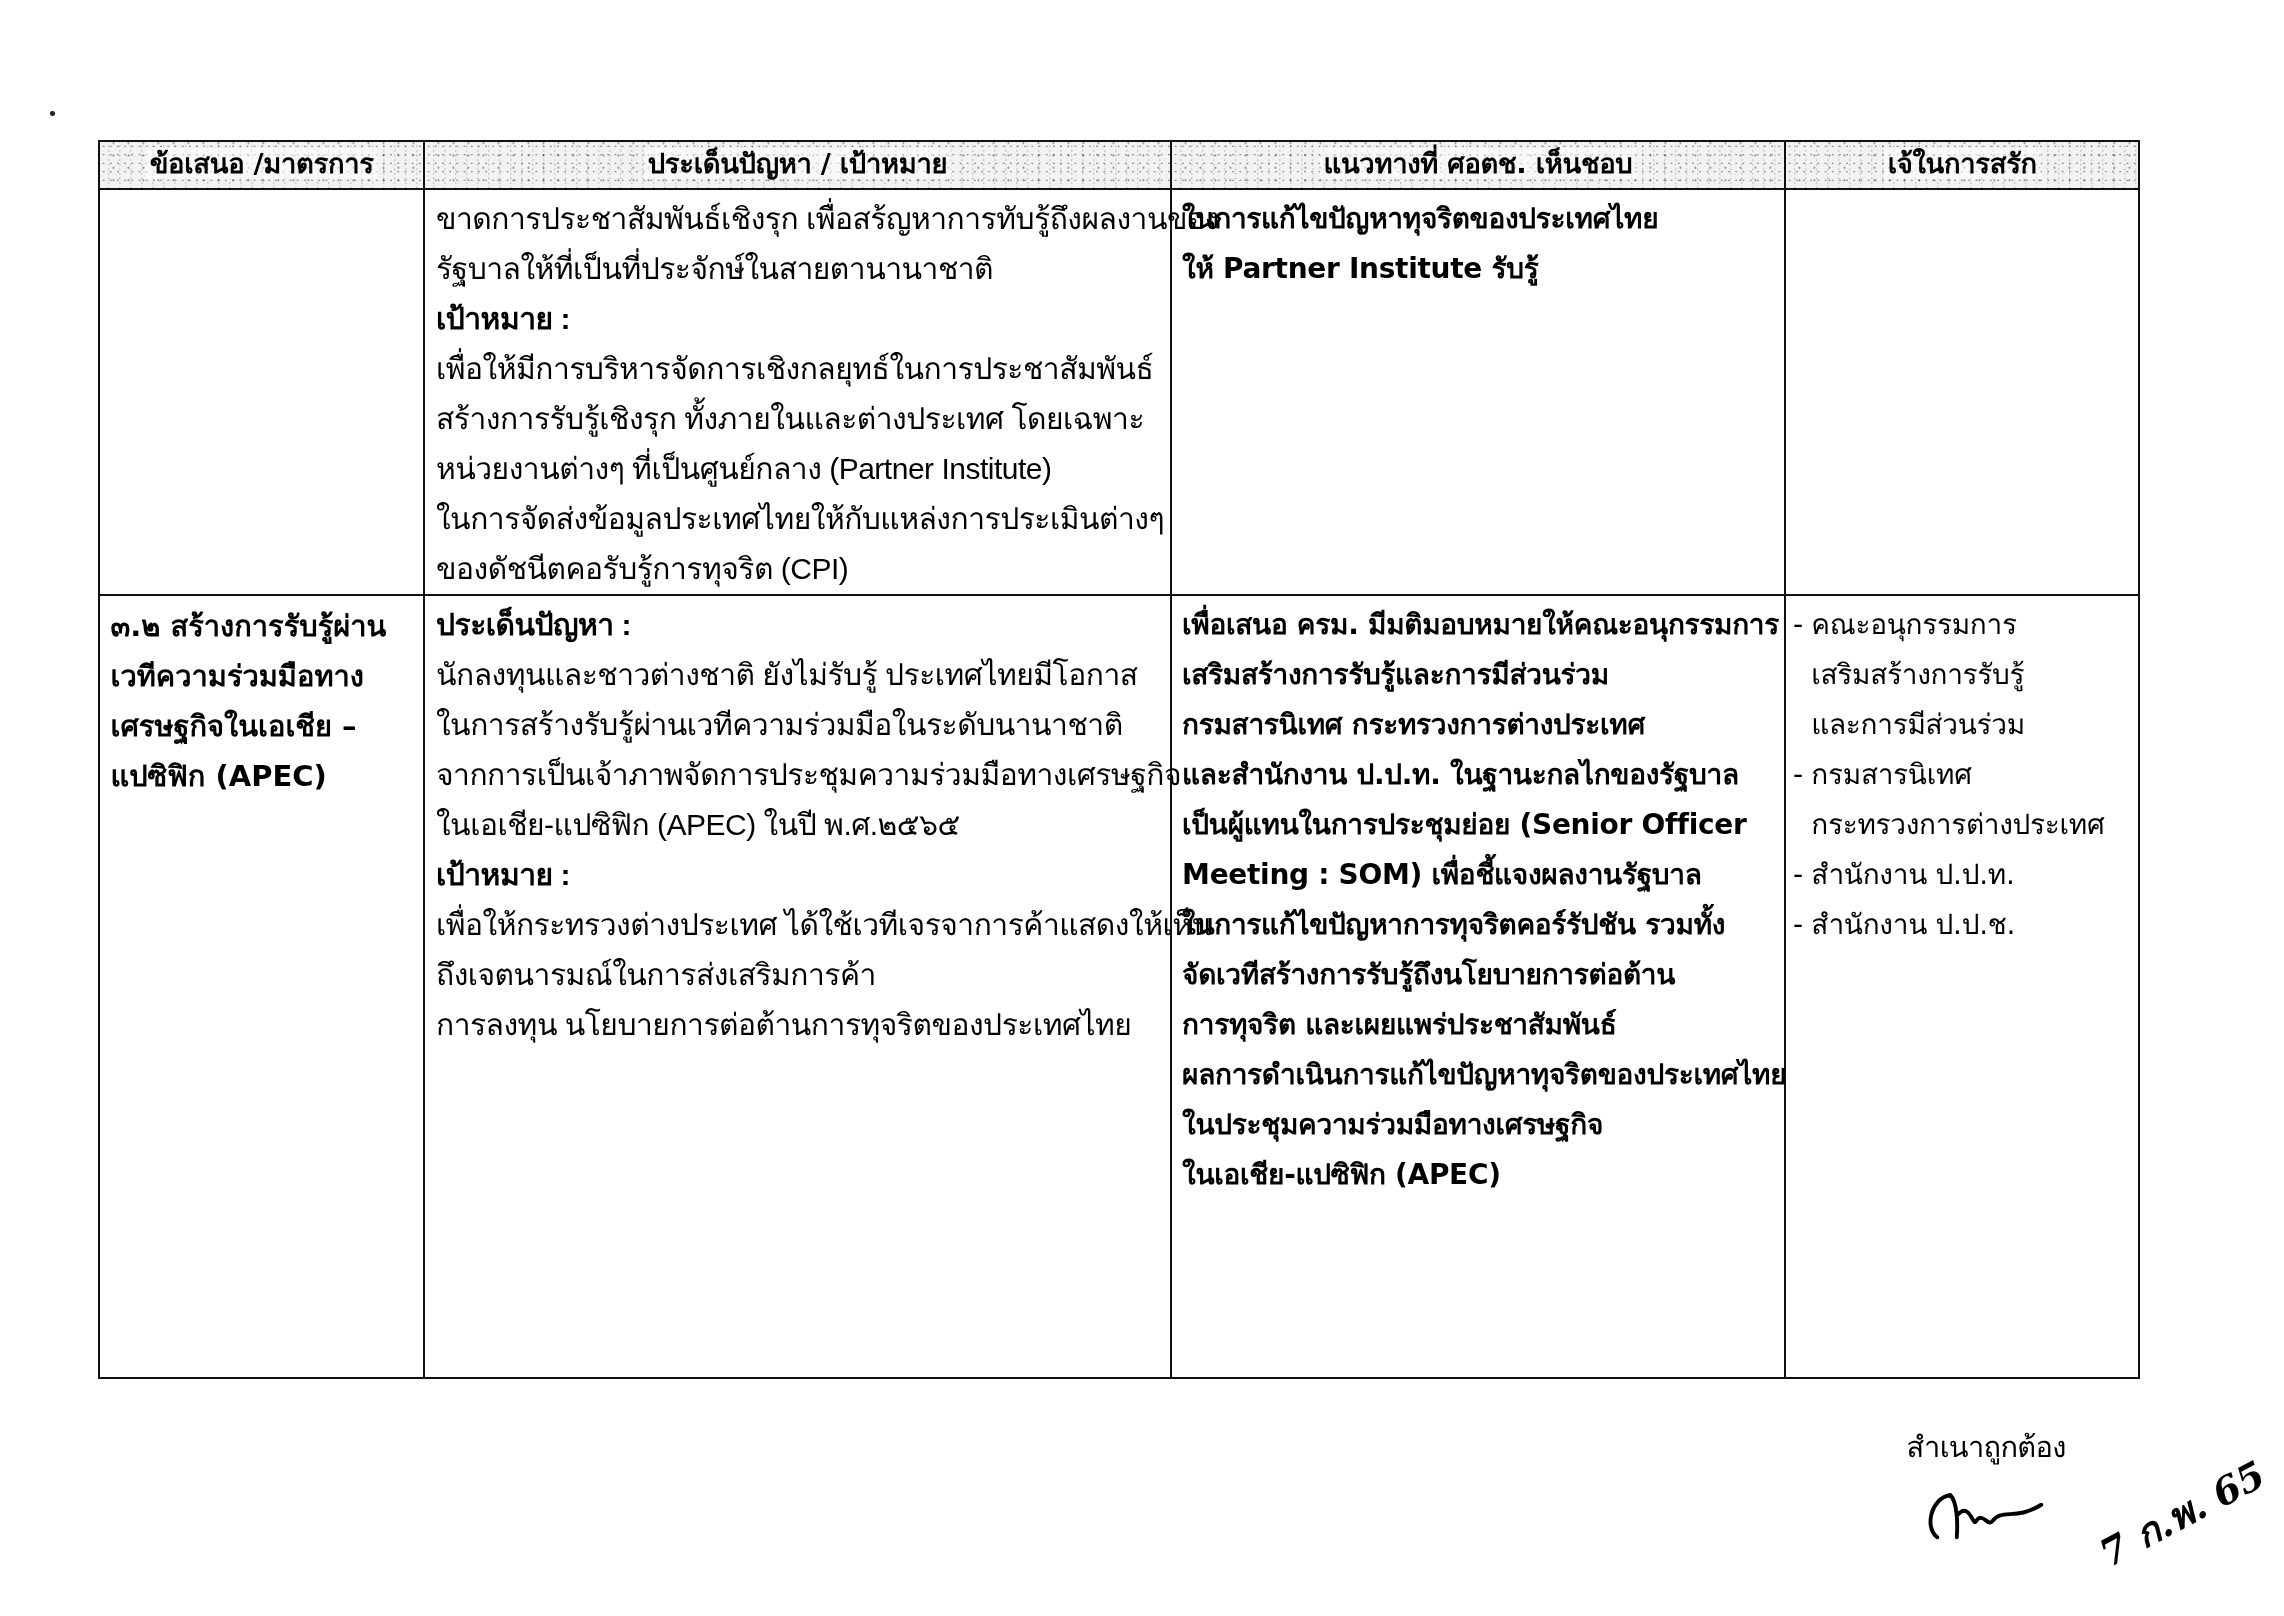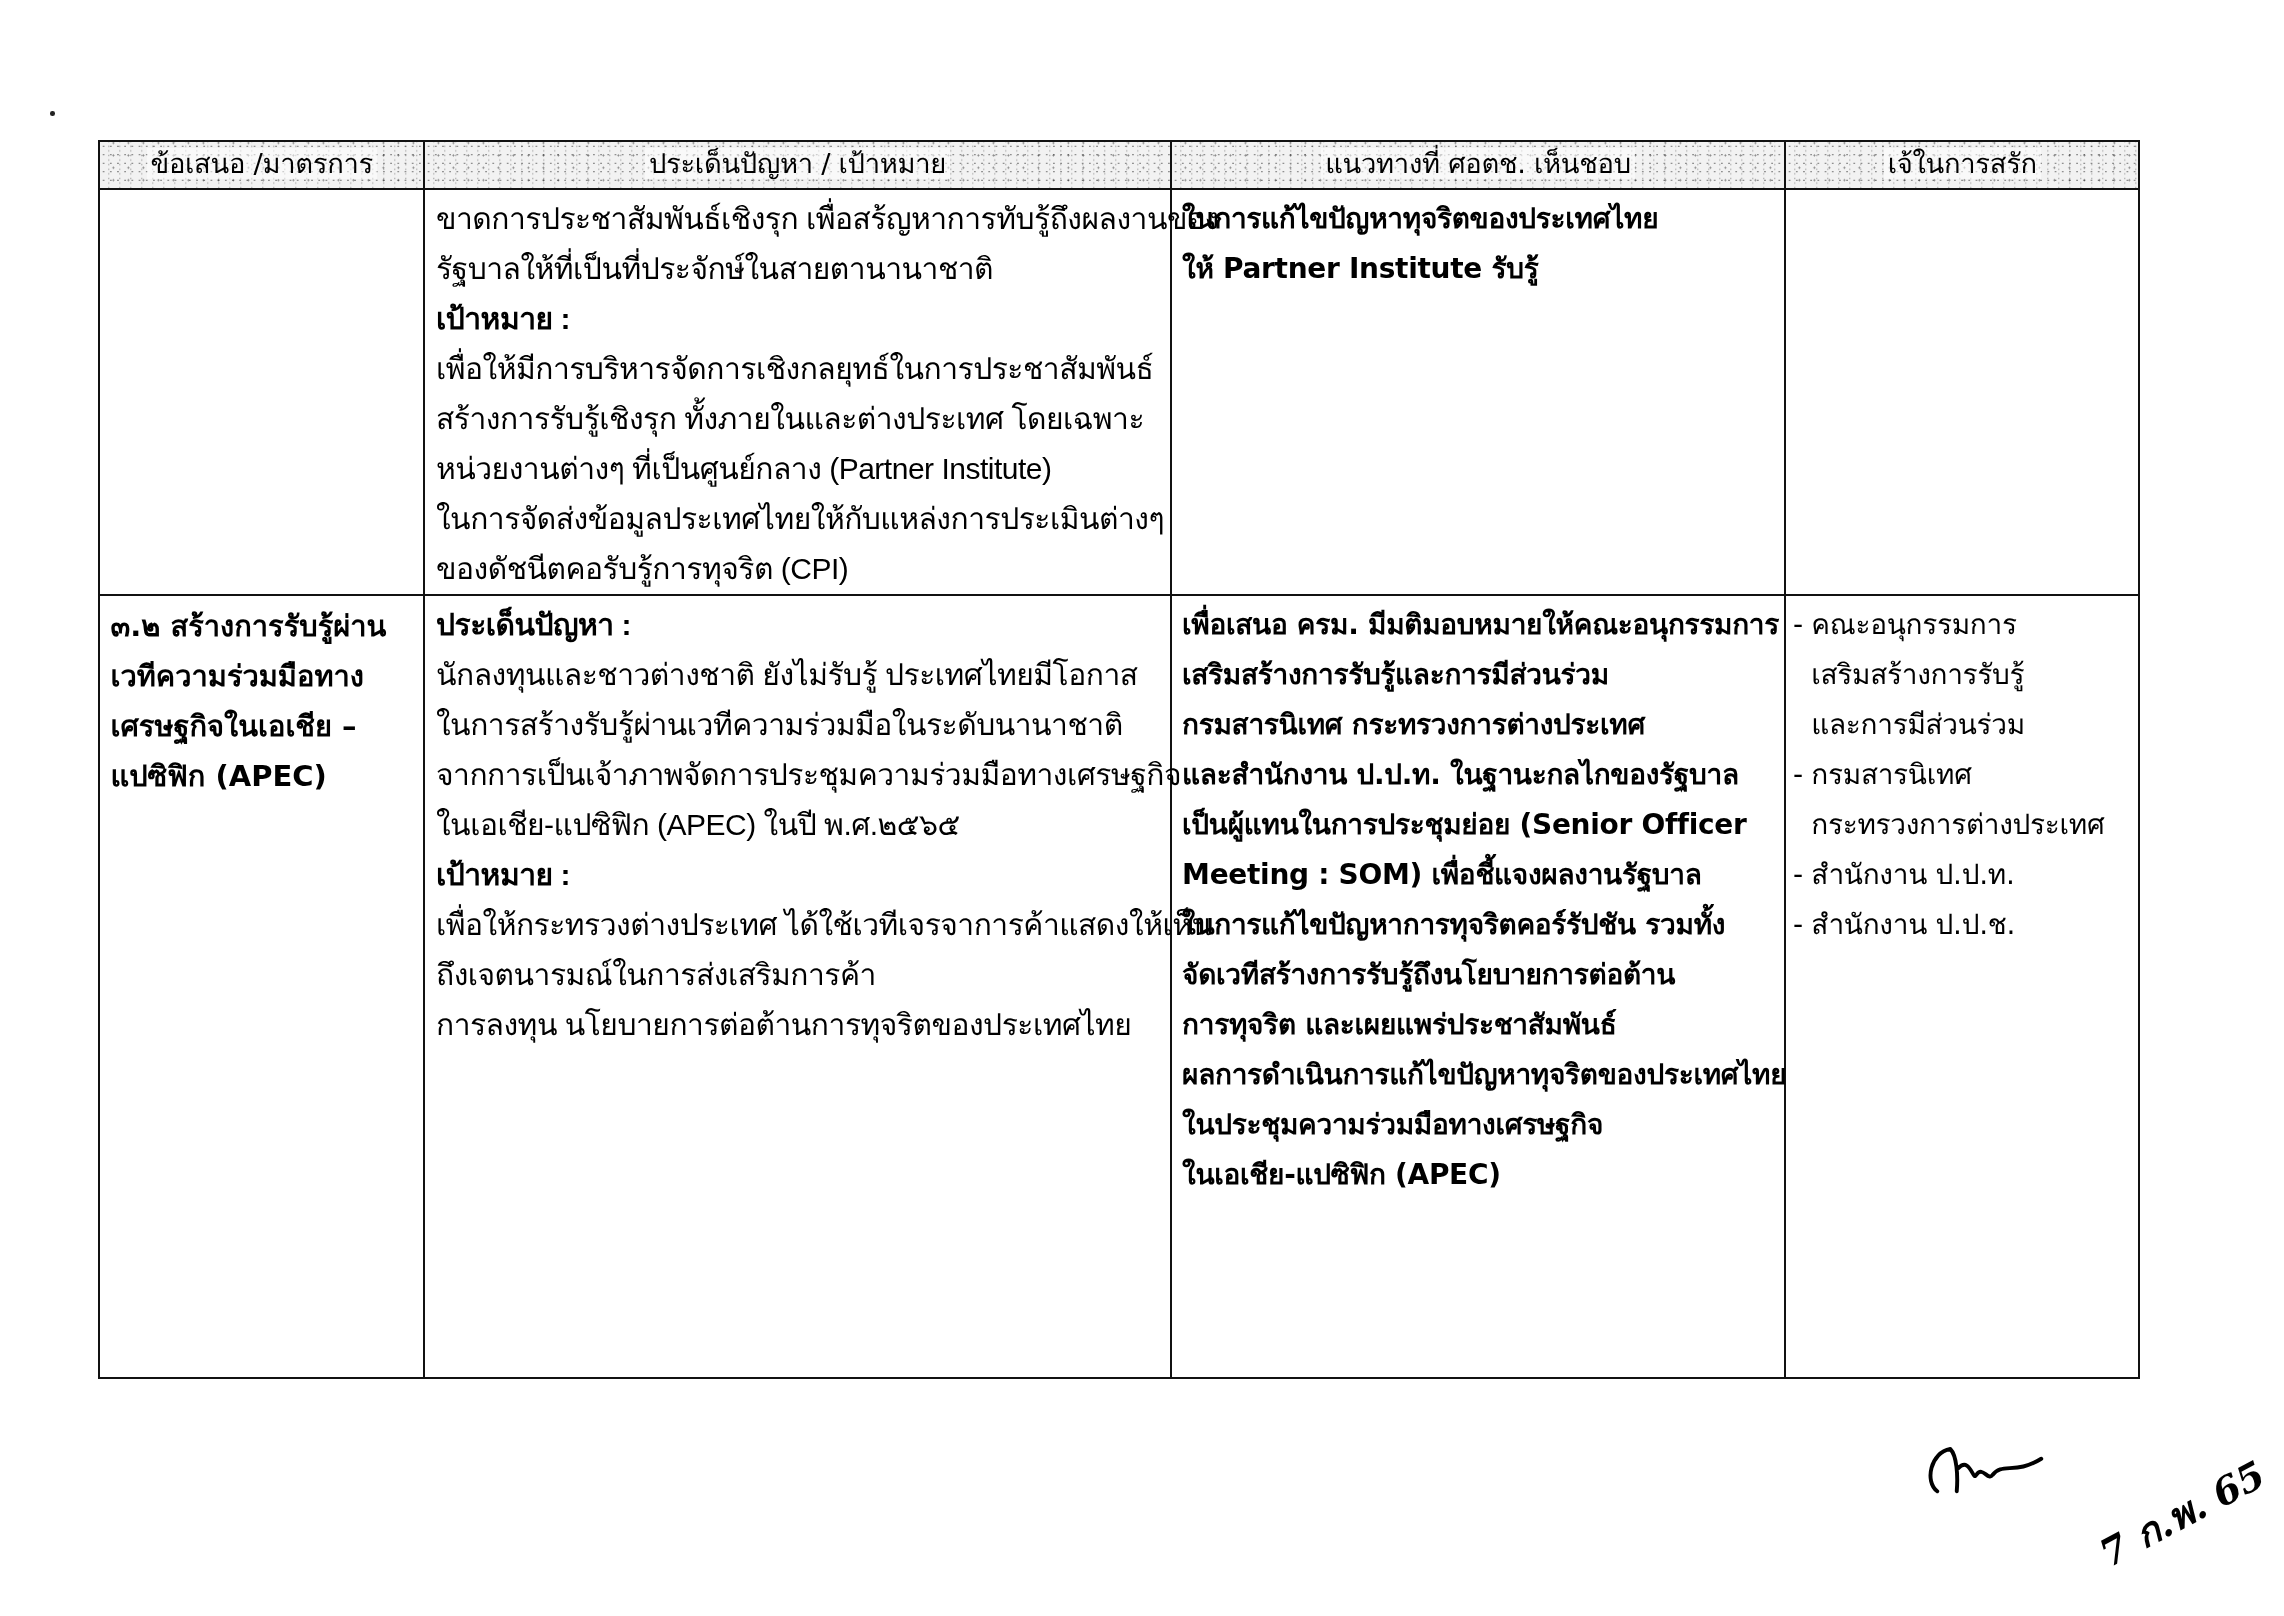--- a/index.html
+++ b/index.html
@@ -7,21 +7,21 @@
          font-family:"DejaVu Sans", "Liberation Sans", sans-serif; color:#000; }
   .stray-dot { position:absolute; width:4.6px; height:4.6px; border-radius:50%; background:#222; }
   table.doc-table {
     position:absolute; left:98px; top:140px; width:2042px;
     border-collapse:collapse; table-layout:fixed;
   }
   table.doc-table td, table.doc-table th {
     border:2.6px solid #111; vertical-align:top; padding:0;
   }
   th.hdr {
-    height:46px; font-weight:normal; font-size:27.4px; text-align:center; vertical-align:middle;
+    height:46px; font-weight:bold; font-size:27.4px; text-align:center; vertical-align:middle;
     background-color:#f2f2f2;
     background-image:
       radial-gradient(circle, rgba(0,0,0,0.55) 0.7px, transparent 1px),
       radial-gradient(circle, rgba(0,0,0,0.35) 0.7px, transparent 1px),
       radial-gradient(circle, rgba(0,0,0,0.45) 0.8px, transparent 1.2px);
     background-size: 7.2px 8.5px, 11px 4.6px, 15px 12.4px;
     background-position: 0 0, 3.3px 2px, 5.9px 7.2px;
     letter-spacing:-0.3px;
   }
   th.hdr span { background:rgba(255,255,255,0.55); padding:0 3.9px; }
@@ -137,20 +137,21 @@
           <span class="line indent">กระทรวงการต่างประเทศ</span>
           <span class="line">- สำนักงาน ป.ป.ท.</span>
           <span class="line">- สำนักงาน ป.ป.ช.</span>
         </div>
       </td>
     </tr>
   </tbody>
 </table>
 
 <div class="signature-block">
+  <span class="certify-label">สำเนาถูกต้อง</span>
   <svg class="sig-mark" viewBox="0 0 230 100">
     <path d="M60 20 C 30 25, 20 70, 40 85 M 60 20 C 70 30, 72 60, 70 85 M 72 50 C 90 30, 95 70, 100 60 C 110 45, 118 70, 125 60 C 140 40, 160 60, 200 35" fill="none" stroke="#000" stroke-width="6" stroke-linecap="round"></path>
   </svg>
 </div>
 <span class="signer-name">(นางสาววรัญญา  ชวศุภกุล</span>
 <span class="hand-date">7 ก.พ. 65</span>
 
 <div class="cutoff" style="left:1669px; width:91px;"></div>
 
 

